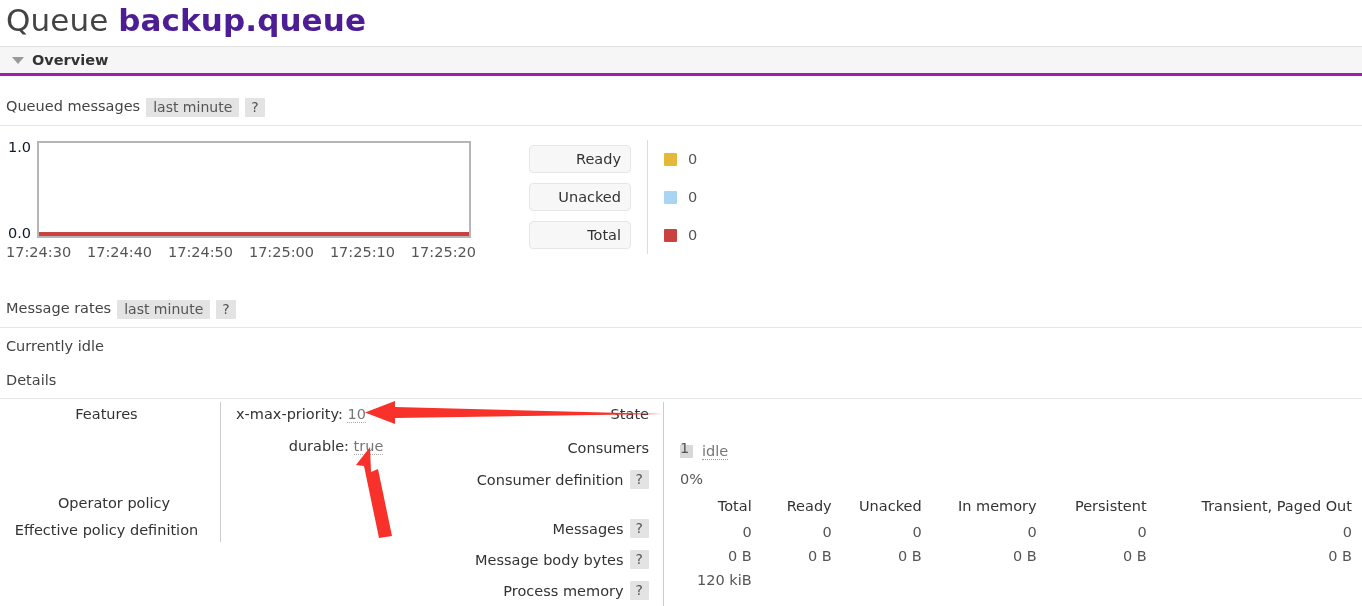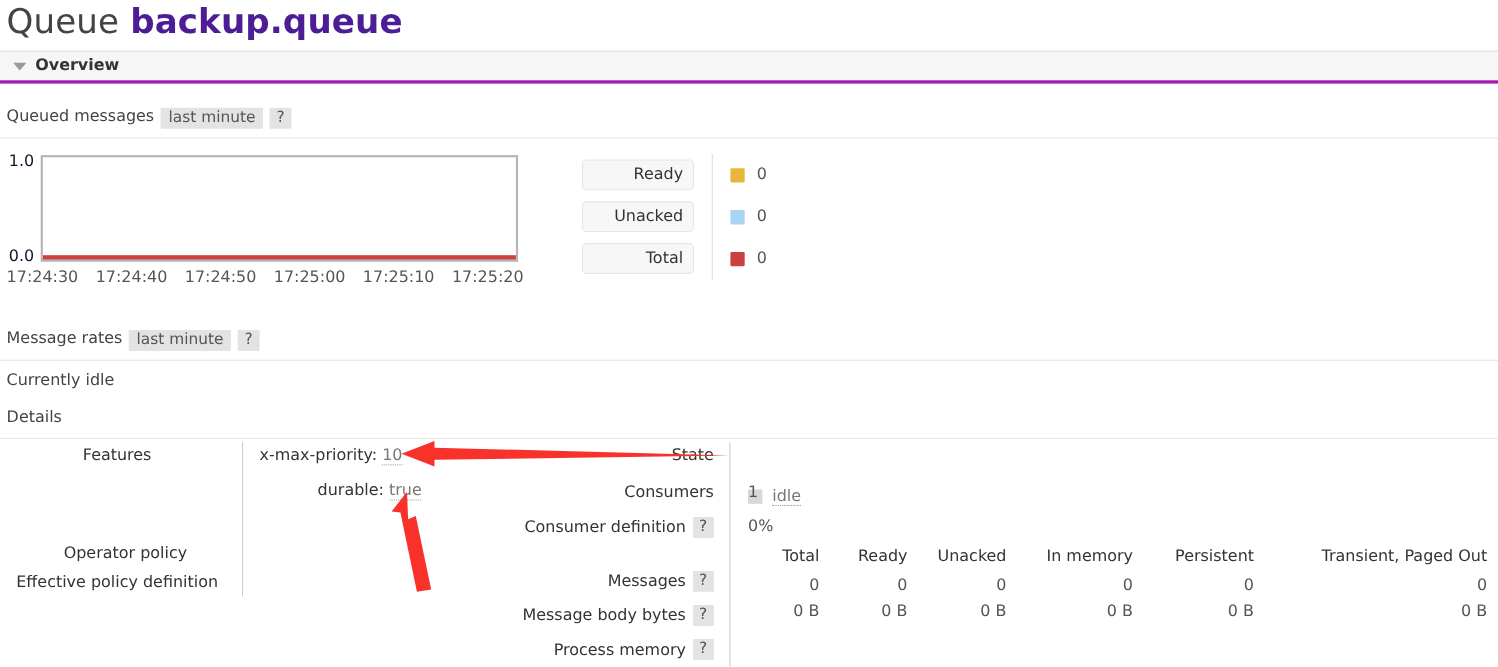--- a/index.html
+++ b/index.html
@@ -315,20 +315,29 @@
       </tr>
       <tr>
         <td></td>
         <td>0 B</td>
         <td>0 B</td>
         <td>0 B</td>
         <td>0 B</td>
         <td>0 B</td>
         <td>0 B</td>
       </tr>
+      <tr>
+        <td></td>
+        <td style="text-align:left; padding-left:14px;">120 kiB</td>
+        <td></td>
+          <td></td>
+          <td></td>
+          <td></td>
+          <td></td>
+      </tr>
     </tbody>
   </table>
 
   <div class="rlab" style="top:519px; right:713px;">
     <span>Messages</span>
     <span class="chip help">?</span>
   </div>
   <div class="rlab" style="top:550px; right:713px;">
     <span>Message body bytes</span>
     <span class="chip help">?</span>

